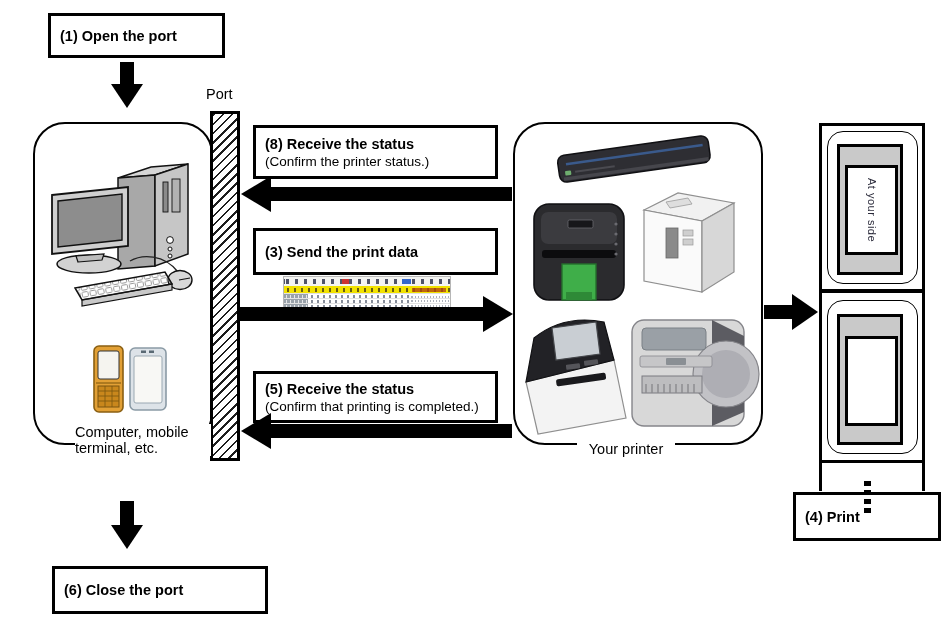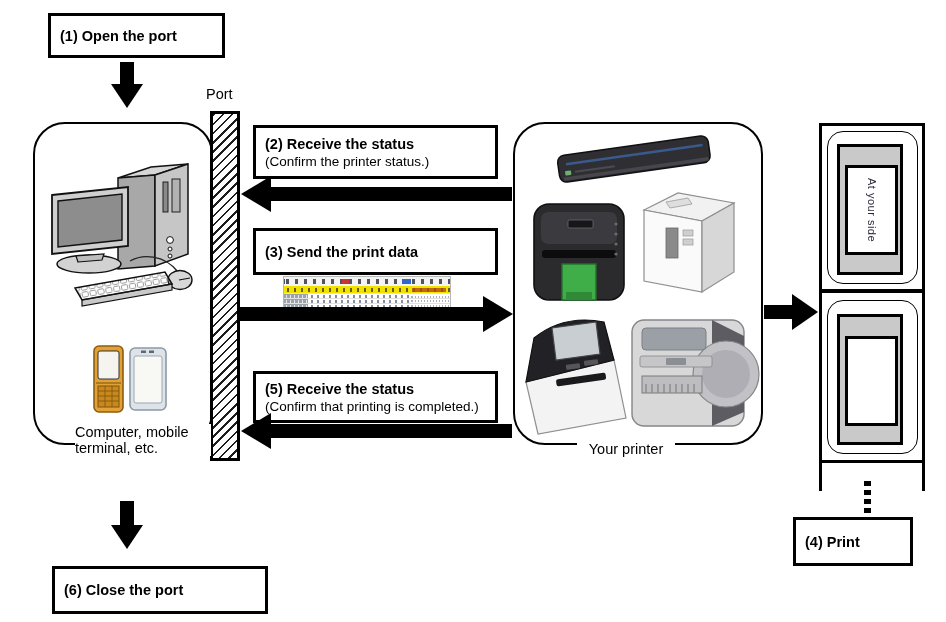--- a/index.html
+++ b/index.html
@@ -141,21 +141,21 @@
       <rect x="56" y="5.5" width="5" height="2.5" fill="#5a6a74"></rect>
     </g>
   </svg>
 
   <div class="plain-label" style="left:60px;top:424px;width:136px;margin-left:15px;">
     <div>Computer, mobile</div>
     <div>terminal, etc.</div>
   </div>
 
   <div class="step-box" style="left:253px;top:125px;width:245px;height:54px;">
-    <div class="step-title">(2) Receive the status</div>
+    <div class="step-title">(8) Receive the status</div>
     <div class="step-sub">(Confirm the printer status.)</div>
   </div>
 
   <div class="h-arrow" style="left:241px;top:176px;width:271px;">
     <div class="bar" style="left:28px;right:0;"></div>
     <div class="head-left"></div>
   </div>
 
   <div class="step-box" style="left:253px;top:228px;width:245px;height:47px;">
     <div class="step-title">(3) Send the print data</div>
@@ -287,21 +287,21 @@
 
     <div class="tape-stub"></div>
     <div class="dots">
         <i></i>
         <i></i>
         <i></i>
         <i></i>
       </div>
   </div>
 
-  <div class="step-box" style="left:793px;top:517px;width:120px;height:49px;">
+  <div class="step-box" style="left:793px;top:492px;width:148px;height:49px;">
     <div class="step-title">(4) Print</div>
   </div>
 
   <div class="v-arrow" style="left:111px;top:501px;height:49px;">
     <div class="bar" style="height:25px;"></div>
     <div class="head-down" style="top:24px;"></div>
   </div>
 
   <div class="step-box" style="left:52px;top:566px;width:216px;height:48px;">
     <div class="step-title">(6) Close the port</div>

